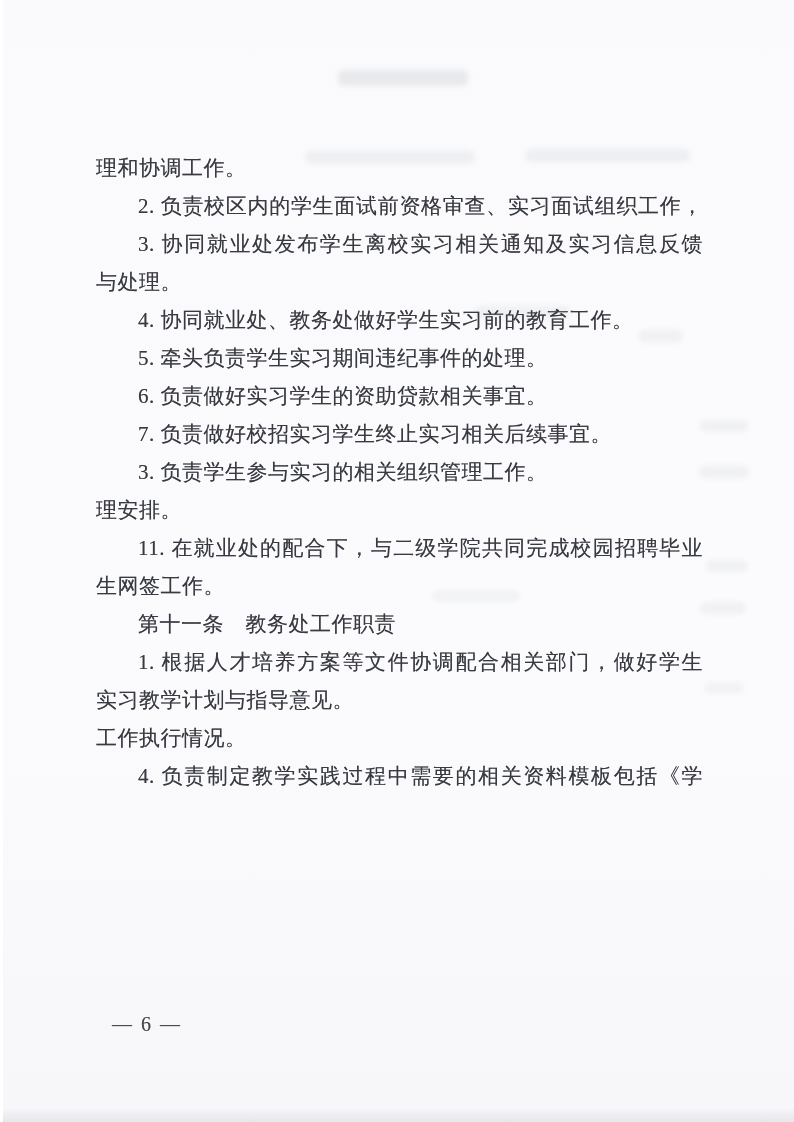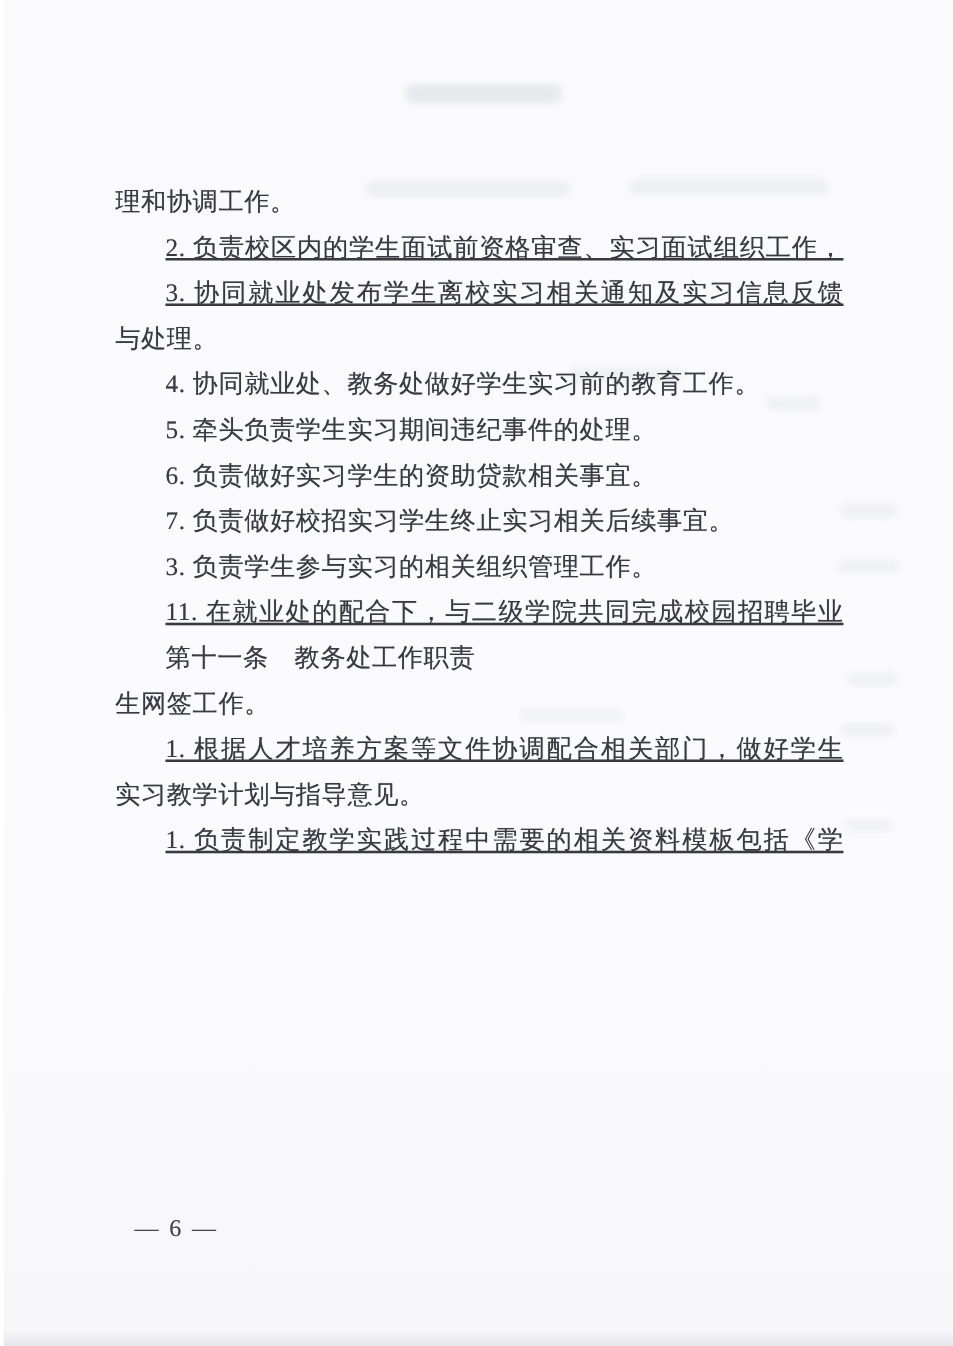--- a/index.html
+++ b/index.html
@@ -42,21 +42,20 @@
     line-height: 38px;
     overflow: hidden;
     text-align: left;
     white-space: nowrap;
   }
   .line.indent { text-indent: 2em; }
   .line.fill {
     white-space: normal;
     text-align: justify;
     text-align-last: justify;
-    text-decoration: underline;
   }
   .pagenum {
     position: absolute;
     left: 112px; top: 1013px;
     font-size: 20px;
     color: #45464e;
     letter-spacing: 2px;
     text-shadow: 0 0 0.5px rgba(69,70,78,0.5);
   }
   
@@ -87,26 +86,28 @@
   <div class="doc">
       <div class="line">理和协调工作。</div>
       <div class="line indent fill">2. 负责校区内的学生面试前资格审查、实习面试组织工作，</div>
       <div class="line indent fill">3. 协同就业处发布学生离校实习相关通知及实习信息反馈</div>
       <div class="line">与处理。</div>
       <div class="line indent">4. 协同就业处、教务处做好学生实习前的教育工作。</div>
       <div class="line indent">5. 牵头负责学生实习期间违纪事件的处理。</div>
       <div class="line indent">6. 负责做好实习学生的资助贷款相关事宜。</div>
       <div class="line indent">7. 负责做好校招实习学生终止实习相关后续事宜。</div>
       <div class="line indent">3. 负责学生参与实习的相关组织管理工作。</div>
+      <div class="line">理安排。</div>
       <div class="line indent fill">11. 在就业处的配合下，与二级学院共同完成校园招聘毕业</div>
+      <div class="line">生网签工作。</div>
       <div class="line indent">第十一条　教务处工作职责</div>
-      <div class="line">生网签工作。</div>
       <div class="line indent fill">1. 根据人才培养方案等文件协调配合相关部门，做好学生</div>
       <div class="line">实习教学计划与指导意见。</div>
-      <div class="line indent fill">1. 负责制定教学实践过程中需要的相关资料模板包括《学</div>
+      <div class="line">工作执行情况。</div>
+      <div class="line indent fill">4. 负责制定教学实践过程中需要的相关资料模板包括《学</div>
     </div>
 
   <div class="pagenum">— 6 —</div>
 
   <div class="edge-right"></div>
   <div class="edge-bottom"></div>
   <div class="edge-left"></div>
 </div>
 
 </body></html>

